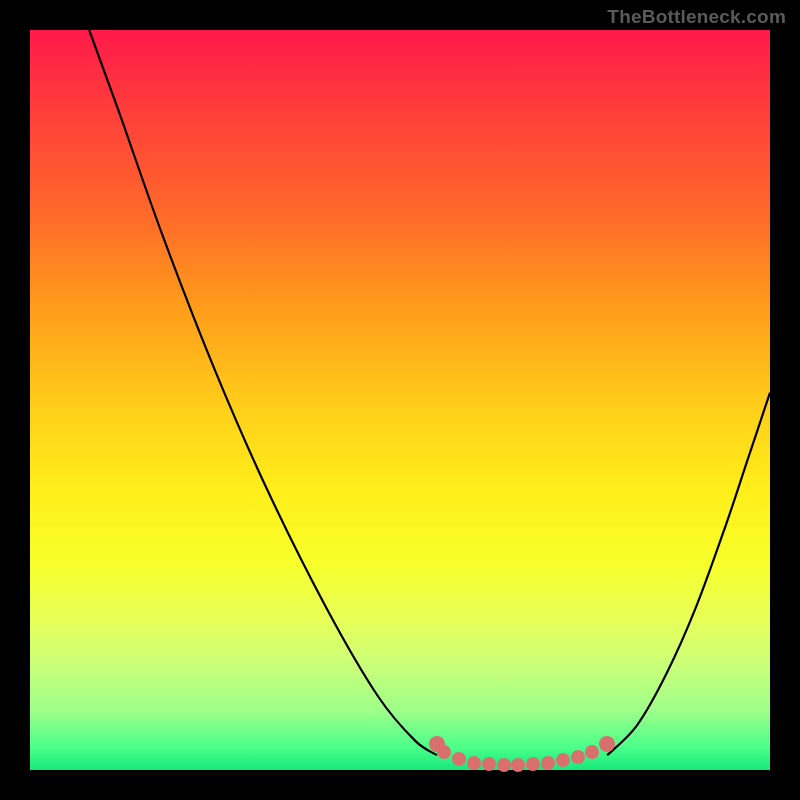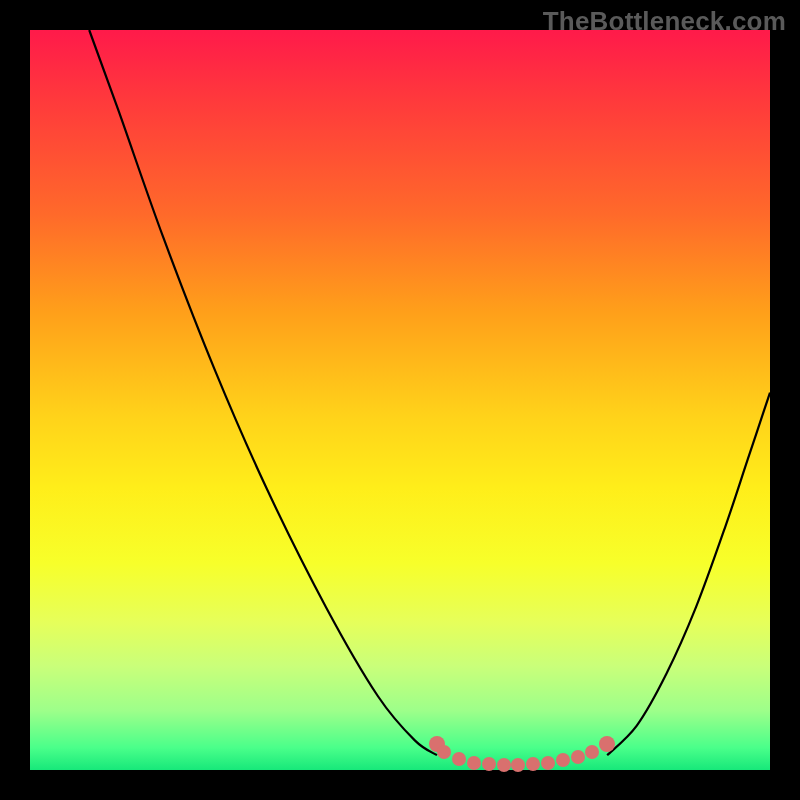--- a/index.html
+++ b/index.html
@@ -9,21 +9,21 @@
     background: #000;
     position: relative;
     font-family: Arial, sans-serif;
     overflow: hidden;
   }
   .watermark {
     position: absolute;
     top: 6px;
     right: 14px;
     color: #5a5a5a;
-    font-size: 26px;
+    font-size: 19px;
     font-weight: 600;
     letter-spacing: 0.2px;
     z-index: 10;
   }
   .plot-area {
     position: absolute;
     left: 30px;
     top: 30px;
     width: 740px;
     height: 740px;

